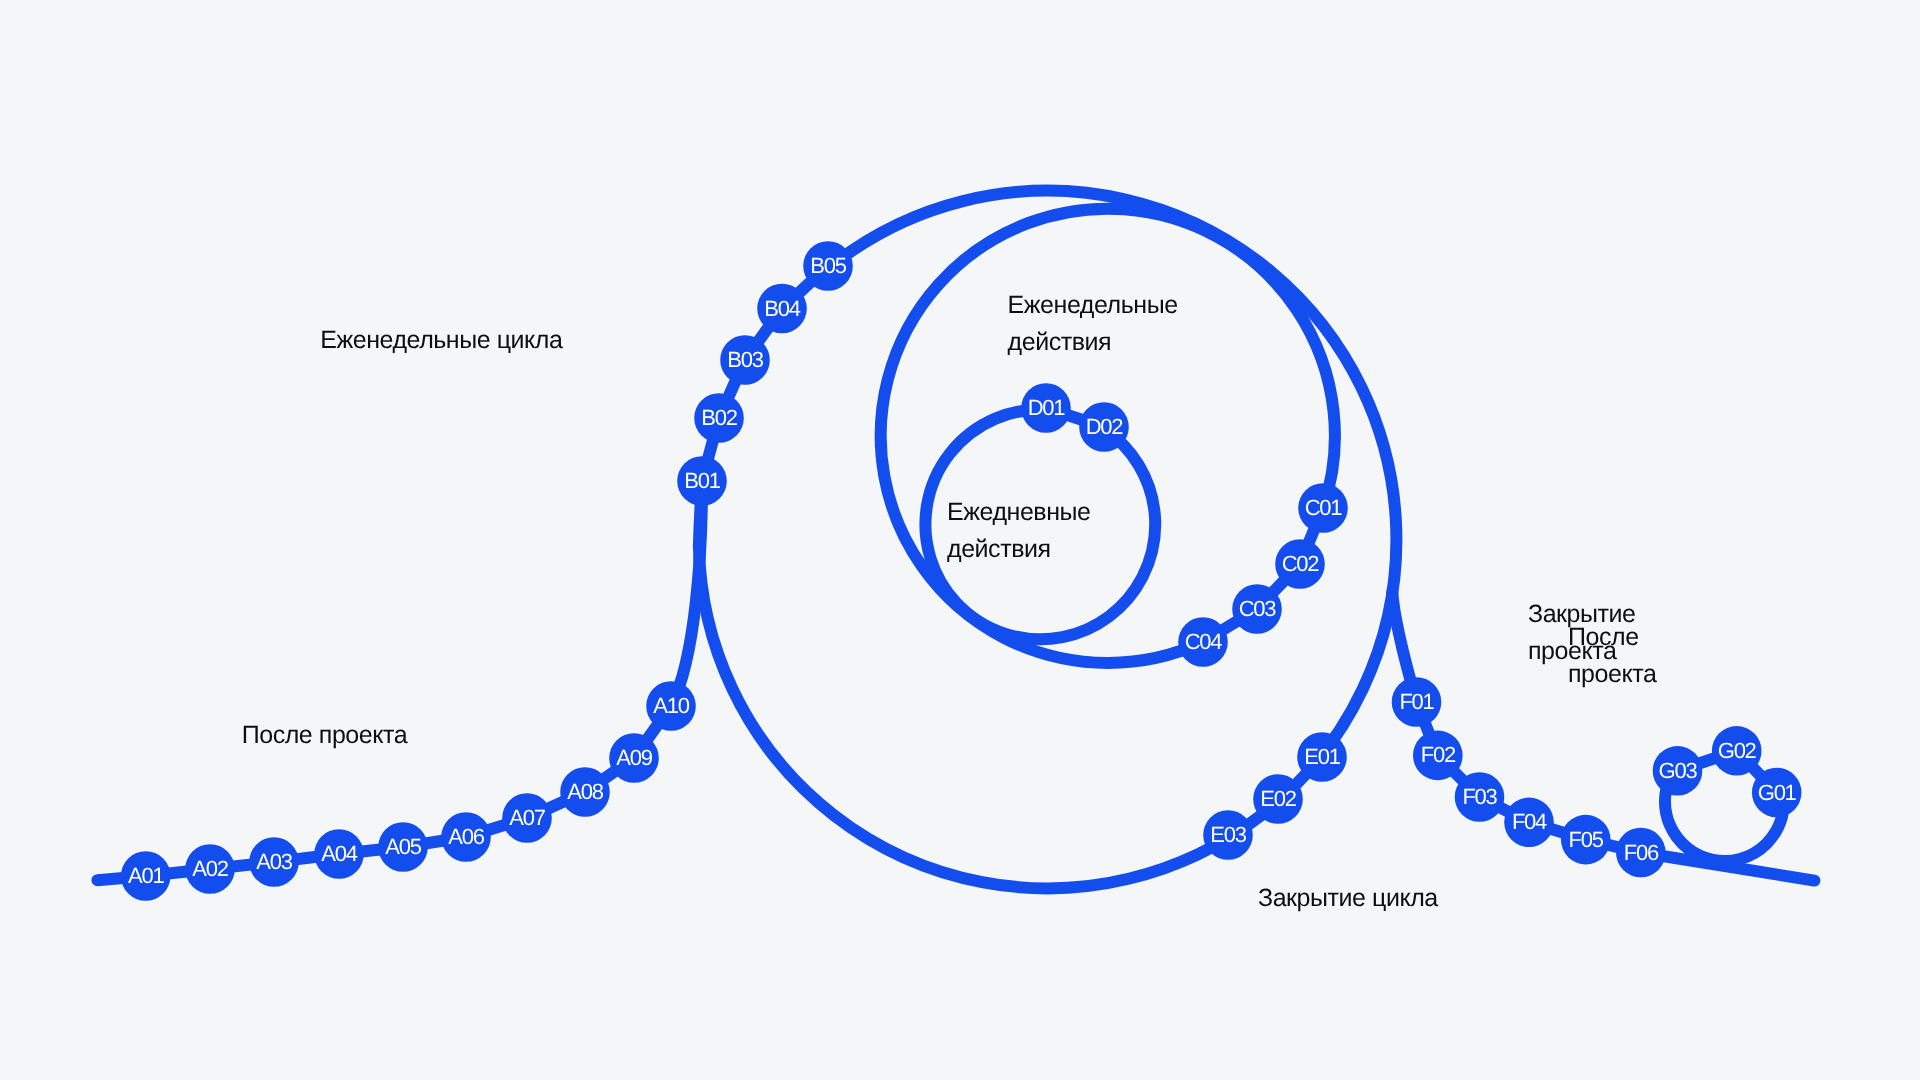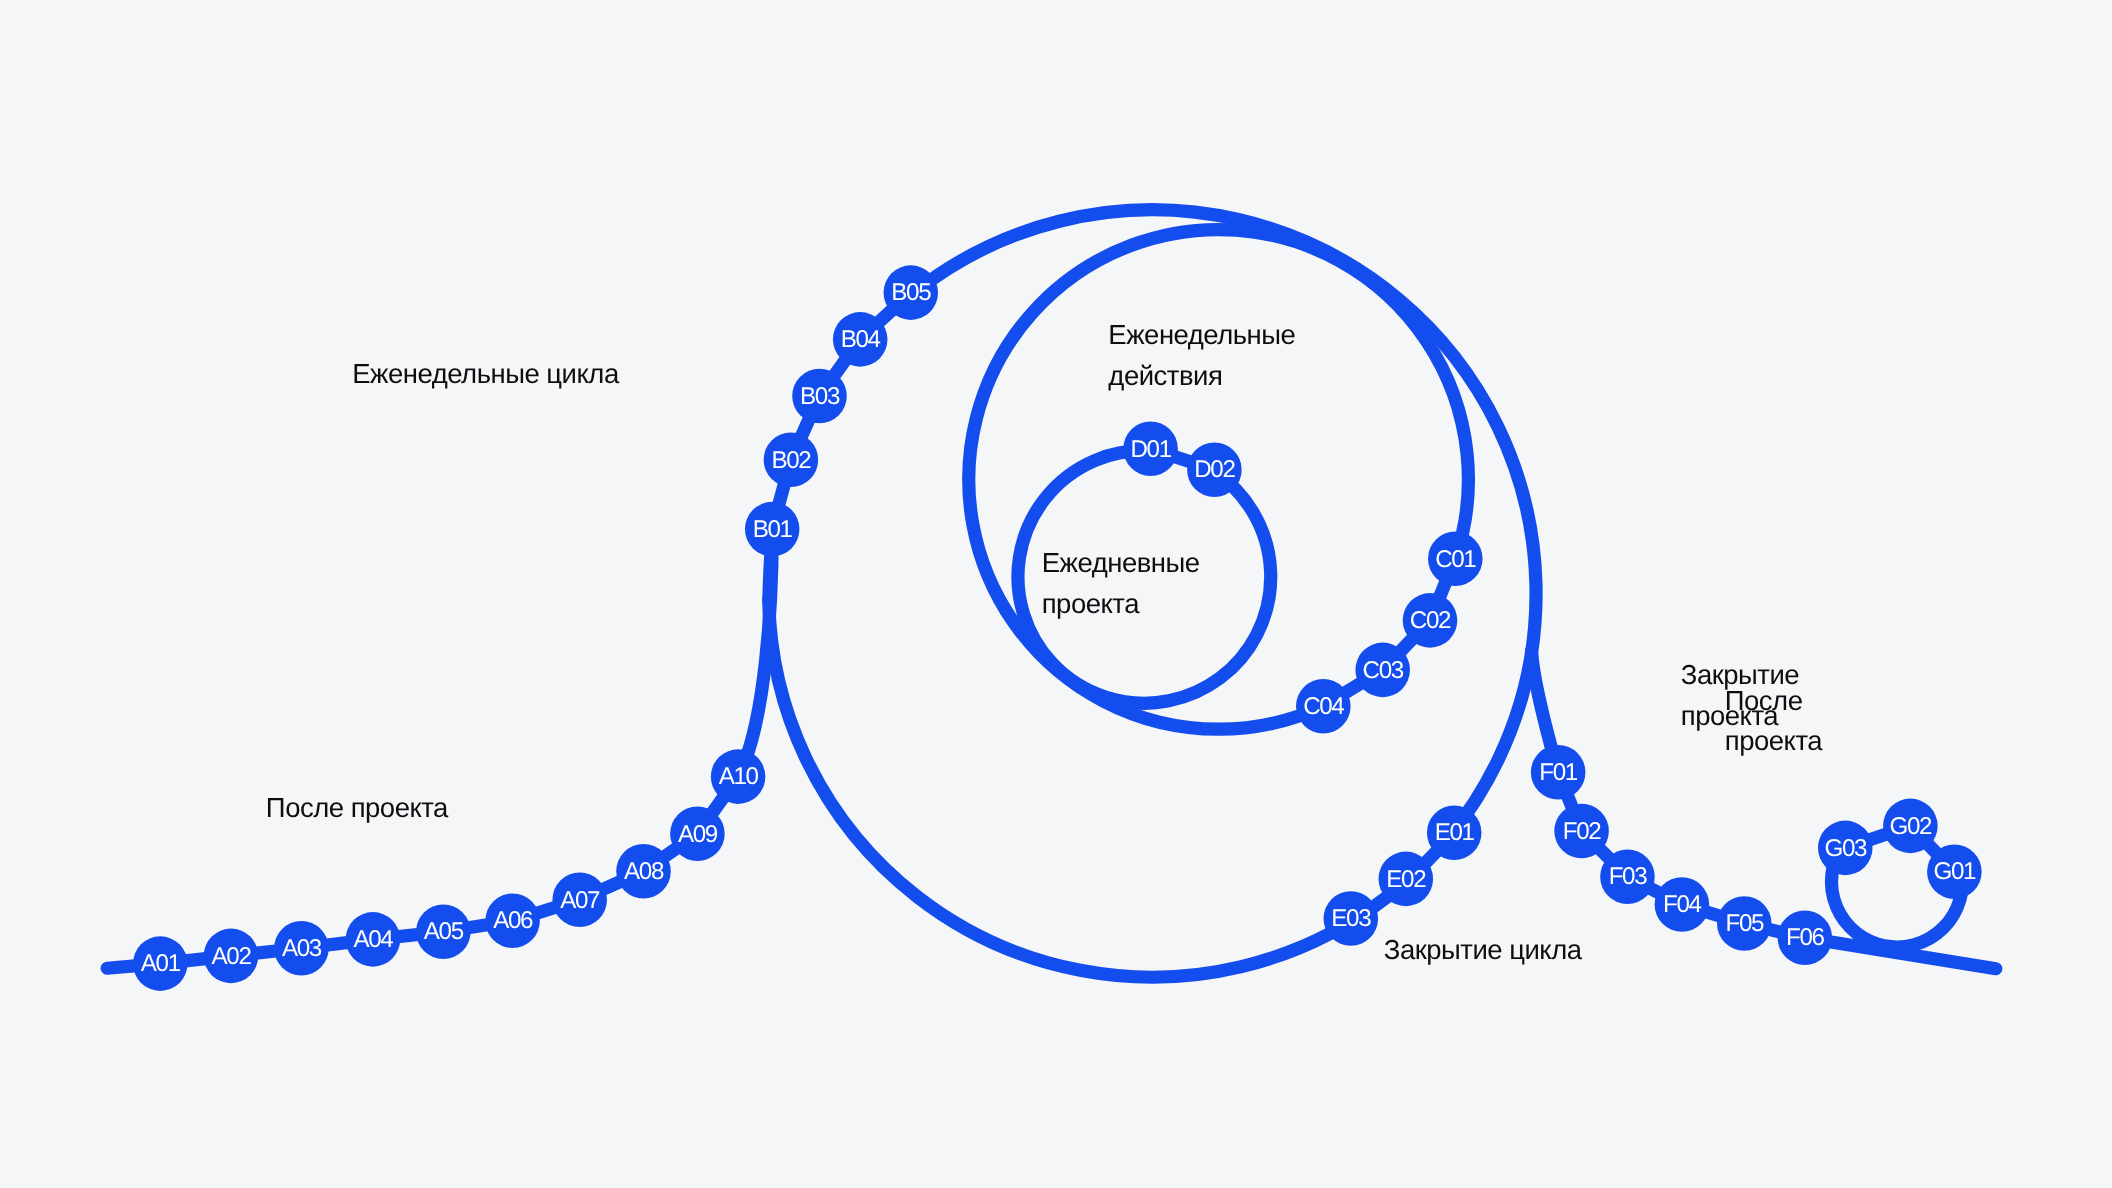--- a/index.html
+++ b/index.html
@@ -172,20 +172,20 @@
         <text class="node-label" x="1677.5" y="770.3">G03</text>
       </g>
     </g>
   </svg>
   <div>
     <div class="sect-label" style="left:241.7px;top:716.9px">После проекта</div>
     <div class="sect-label" style="left:320.2px;top:322.4px">Еженедельные цикла</div>
     <div class="sect-label" style="left:1007.6px;top:286.7px">Еженедельные
 действия</div>
     <div class="sect-label" style="left:947.0px;top:493.9px">Ежедневные
-проекта</div>
+действия</div>
     <div class="sect-label" style="left:1528px;top:596.1px">Закрытие
 проекта</div>
     <div class="sect-label" style="left:1568px;top:619.3px">После
 проекта</div>
-    <div class="sect-label" style="left:1258.0px;top:846px">Закрытие цикла</div>
+    <div class="sect-label" style="left:1258.0px;top:880px">Закрытие цикла</div>
   </div>
 </div>
 
 </body></html>

